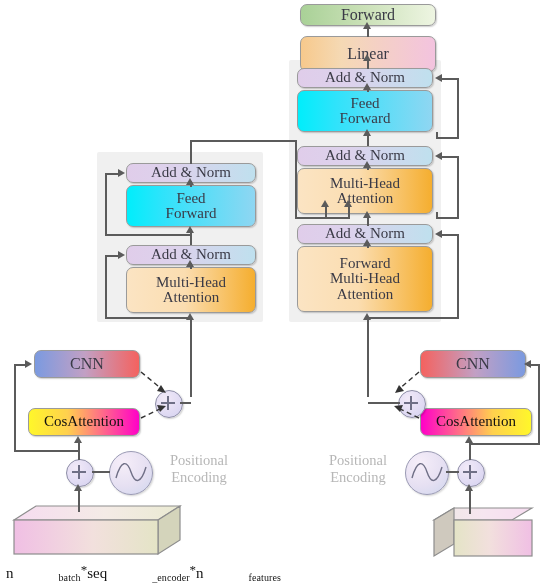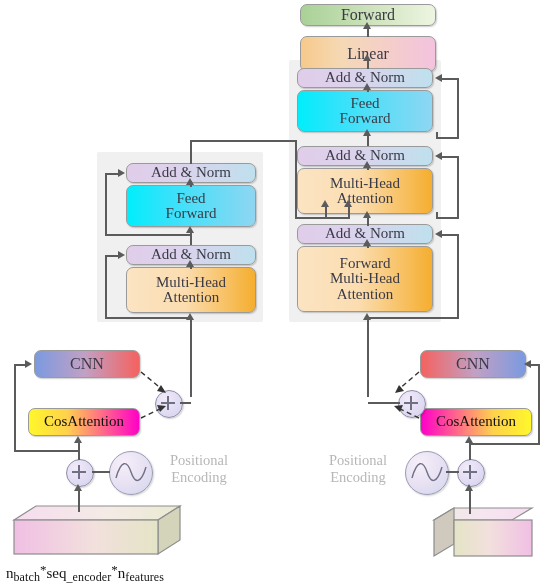--- a/index.html
+++ b/index.html
@@ -50,21 +50,21 @@
   .pe-label{position:absolute;color:#b7b7b7;font-size:14.5px;line-height:1.18;
             font-family:"Liberation Serif", serif;text-align:center;}
 
   
   .cube{position:absolute;}
   .cube svg{display:block;}
 
   
   .dim{position:absolute;font-size:15px;color:#141414;white-space:nowrap;
        font-family:"Liberation Serif", serif;}
-  .dim sub{font-size:12px;vertical-align:-0.28em;letter-spacing:.1px;}
+  .dim sub{font-size:10px;vertical-align:-0.28em;letter-spacing:.1px;margin-left:45px;}
   .dim .st{font-size:13px;vertical-align:.30em;}
 </style>
 </head>
 <body>
 
 <div id="stage">
 
   <div class="panel" style="left:97px;top:152px;width:166px;height:170px;"></div>
   <div class="panel" style="left:289px;top:60px;width:152px;height:262px;"></div>
 

